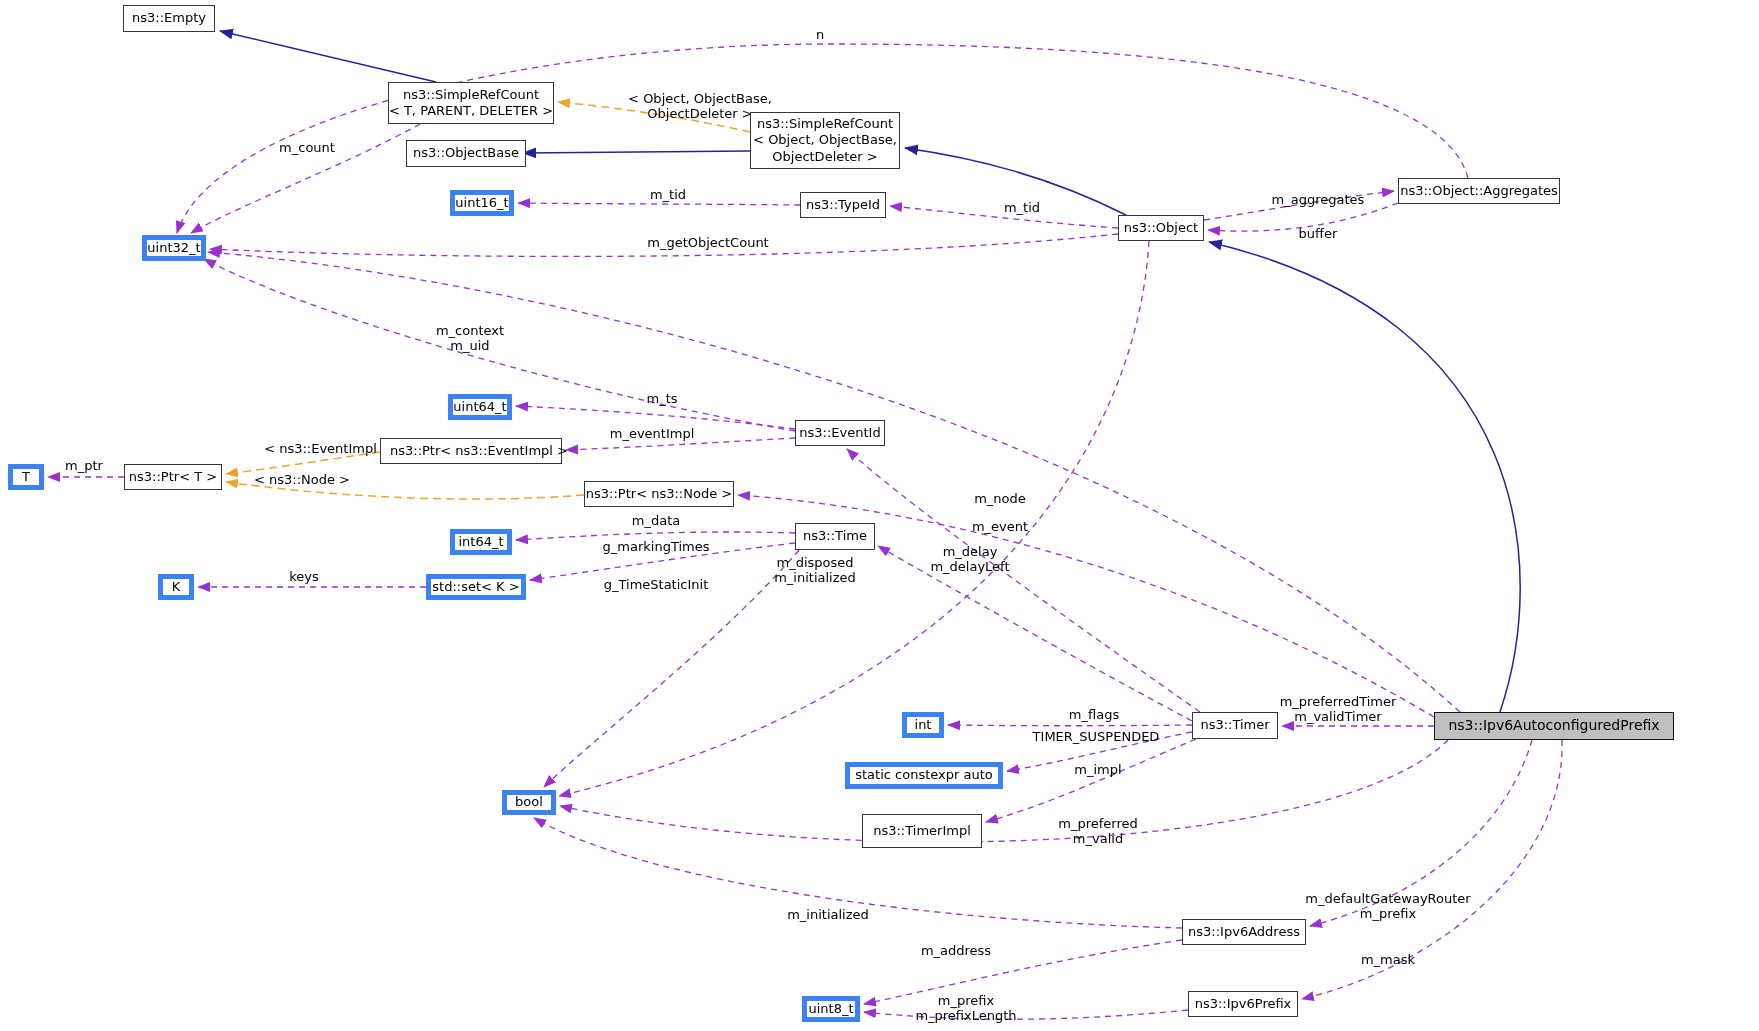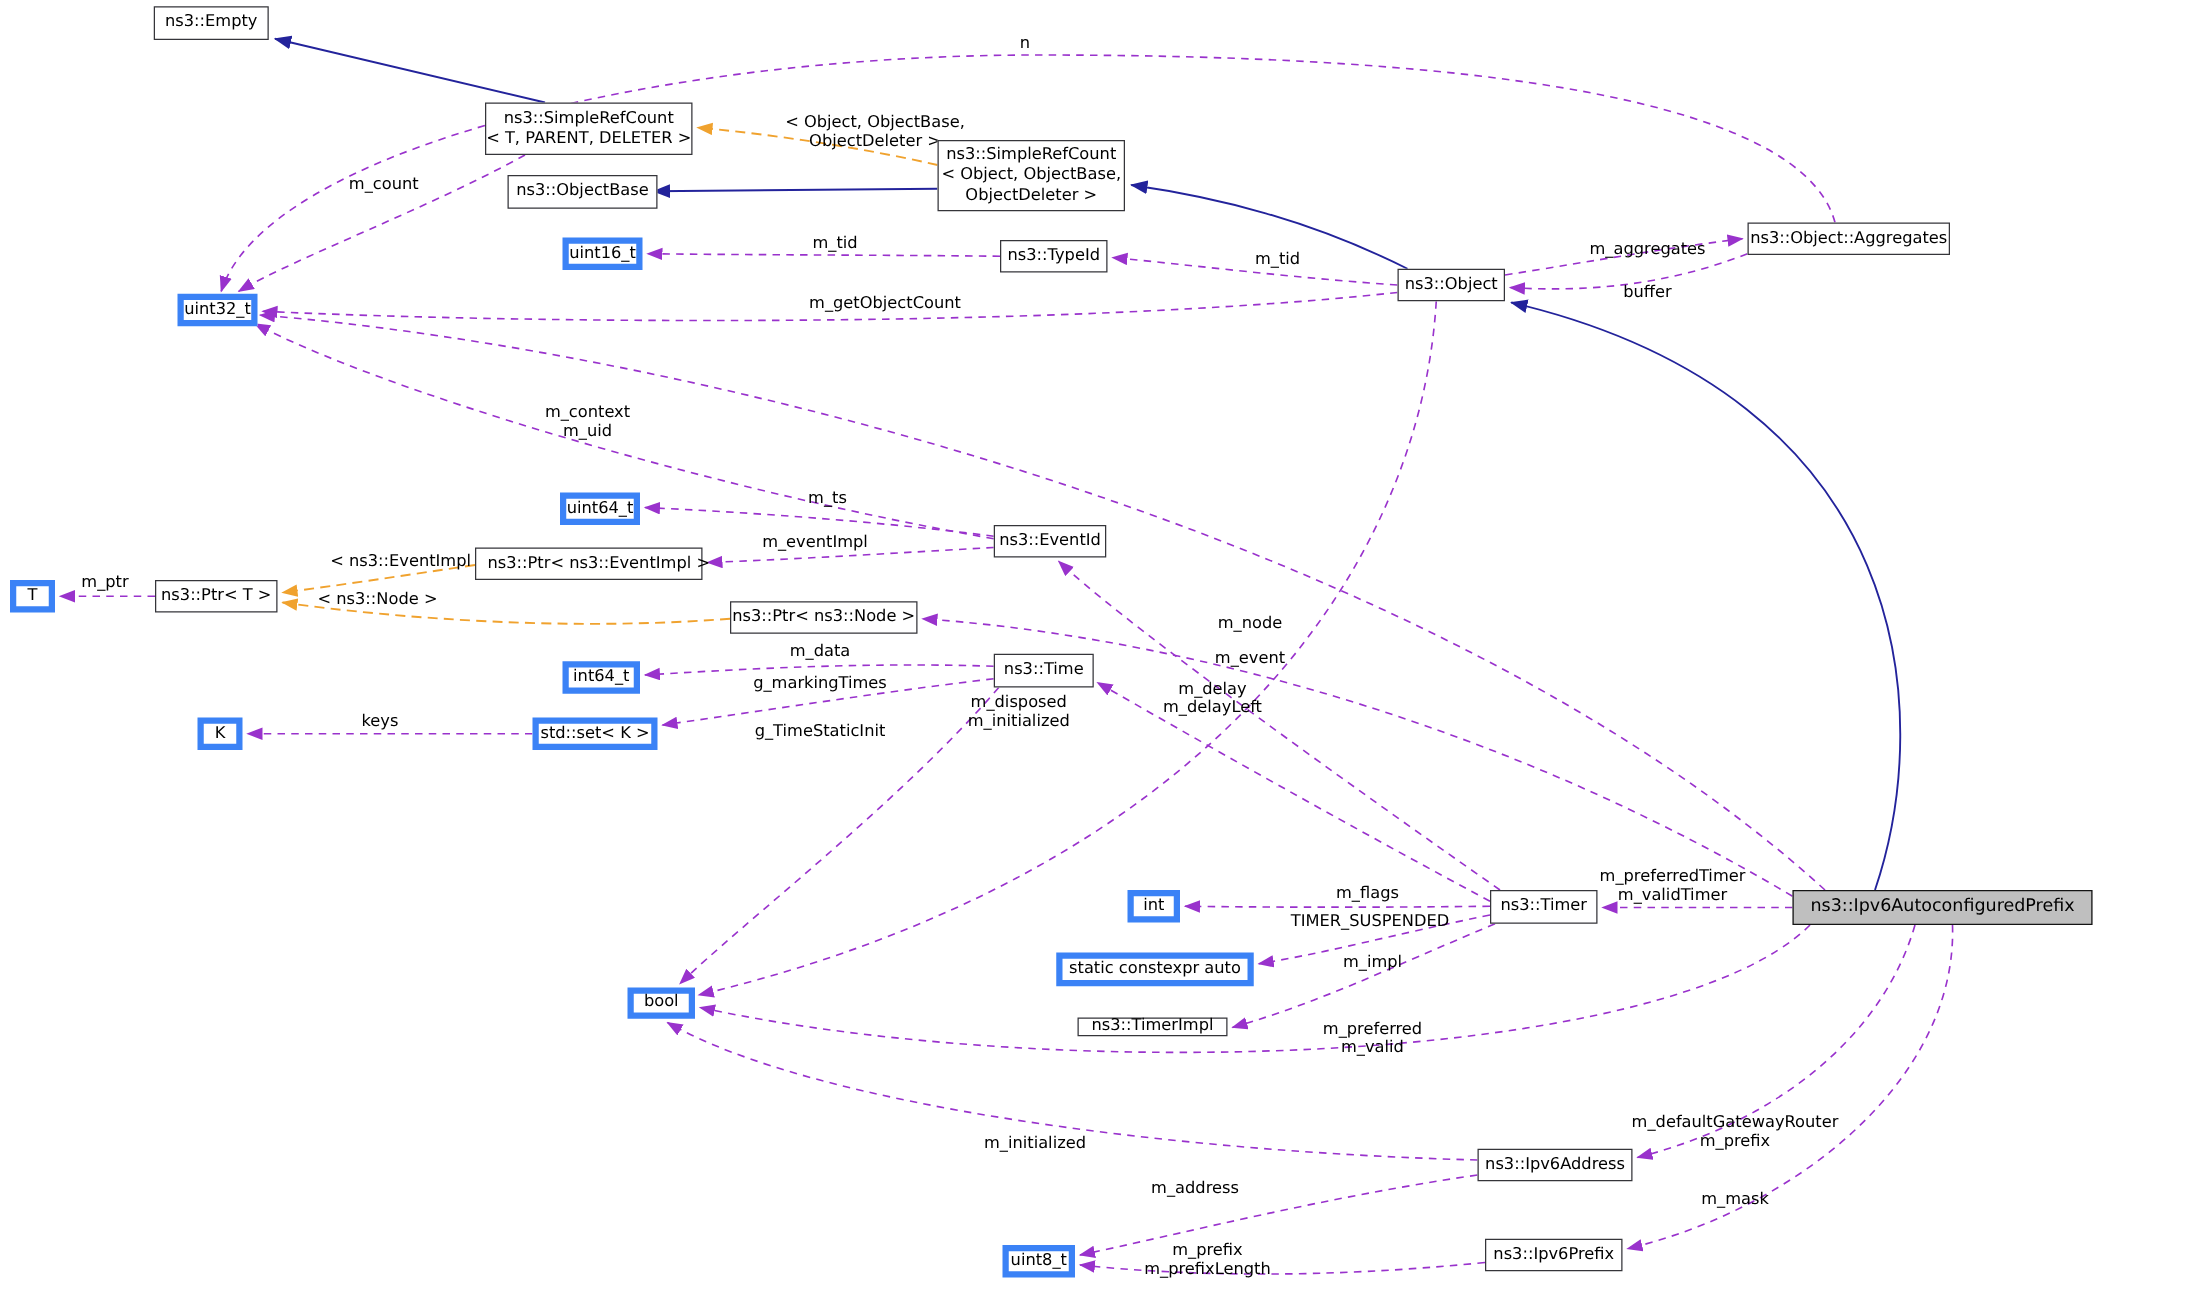--- a/index.html
+++ b/index.html
@@ -129,20 +129,20 @@
     <div class="node class" style="left: 380px; top: 438px; width: 182px; height: 26px; padding-left: 16px;">ns3::Ptr&lt; ns3::EventImpl &gt;</div>
     <div class="node plain" style="left: 8px; top: 464px; width: 36px; height: 26px;">T</div>
     <div class="node class" style="left: 124px; top: 464px; width: 98px; height: 26px;">ns3::Ptr&lt; T &gt;</div>
     <div class="node class" style="left: 584px; top: 481px; width: 150px; height: 26px;">ns3::Ptr&lt; ns3::Node &gt;</div>
     <div class="node plain" style="left: 450px; top: 529px; width: 62px; height: 26px;">int64_t</div>
     <div class="node class" style="left: 795px; top: 523px; width: 80px; height: 27px;">ns3::Time</div>
     <div class="node plain" style="left: 158px; top: 574px; width: 36px; height: 26px;">K</div>
     <div class="node plain" style="left: 426px; top: 574px; width: 100px; height: 26px;">std::set&lt; K &gt;</div>
     <div class="node plain" style="left: 902px; top: 712px; width: 42px; height: 26px;">int</div>
     <div class="node plain" style="left: 845px; top: 762px; width: 158px; height: 27px;">static constexpr auto</div>
-    <div class="node class" style="left: 862px; top: 814px; width: 120px; height: 15px;">ns3::TimerImpl</div>
+    <div class="node class" style="left: 862px; top: 814px; width: 120px; height: 34px;">ns3::TimerImpl</div>
     <div class="node class" style="left: 1192px; top: 712px; width: 86px; height: 27px;">ns3::Timer</div>
     <div class="node main" style="left: 1434px; top: 712px; width: 240px; height: 28px; background: rgb(191, 191, 191);">ns3::Ipv6AutoconfiguredPrefix</div>
     <div class="node plain" style="left: 502px; top: 790px; width: 54px; height: 25px;">bool</div>
     <div class="node class" style="left: 1182px; top: 919px; width: 124px; height: 26px;">ns3::Ipv6Address</div>
     <div class="node class" style="left: 1188px; top: 991px; width: 110px; height: 26px;">ns3::Ipv6Prefix</div>
     <div class="node plain" style="left: 802px; top: 996px; width: 58px; height: 26px;">uint8_t</div>
   </div>
 
 </body></html>

